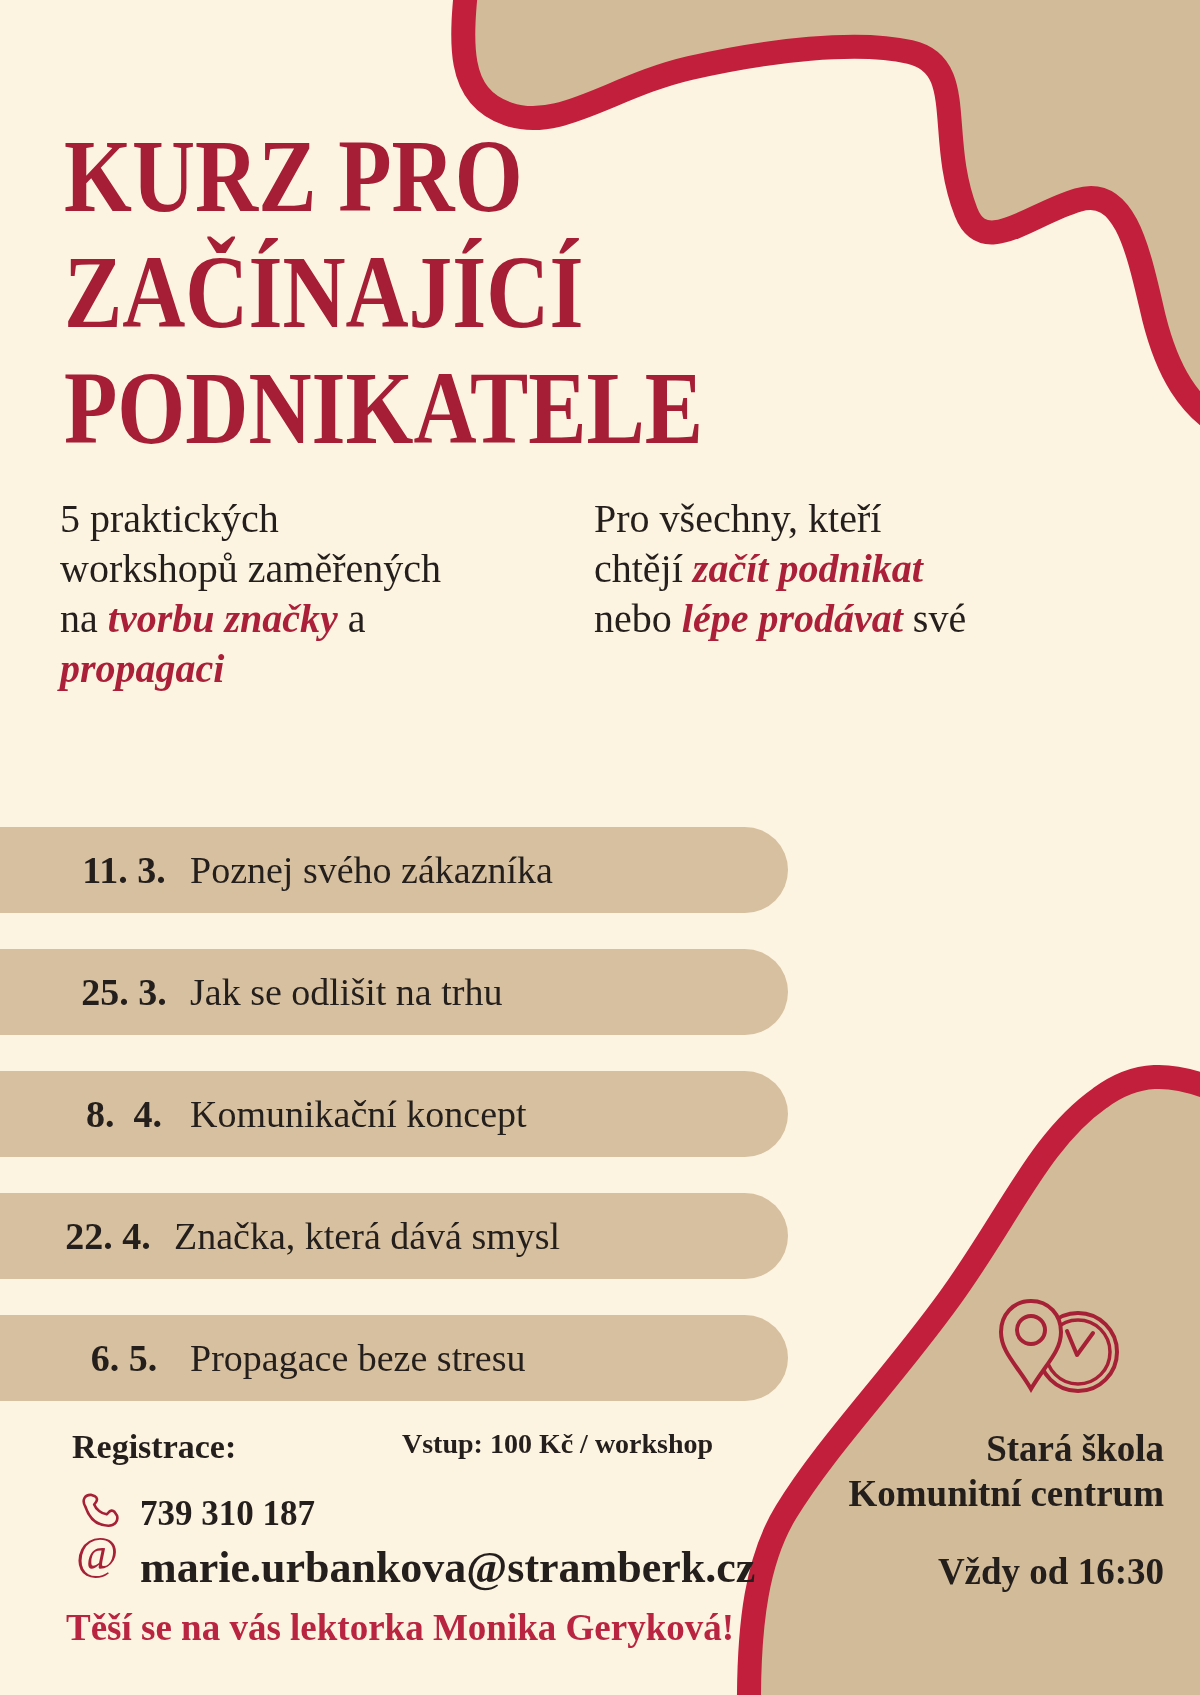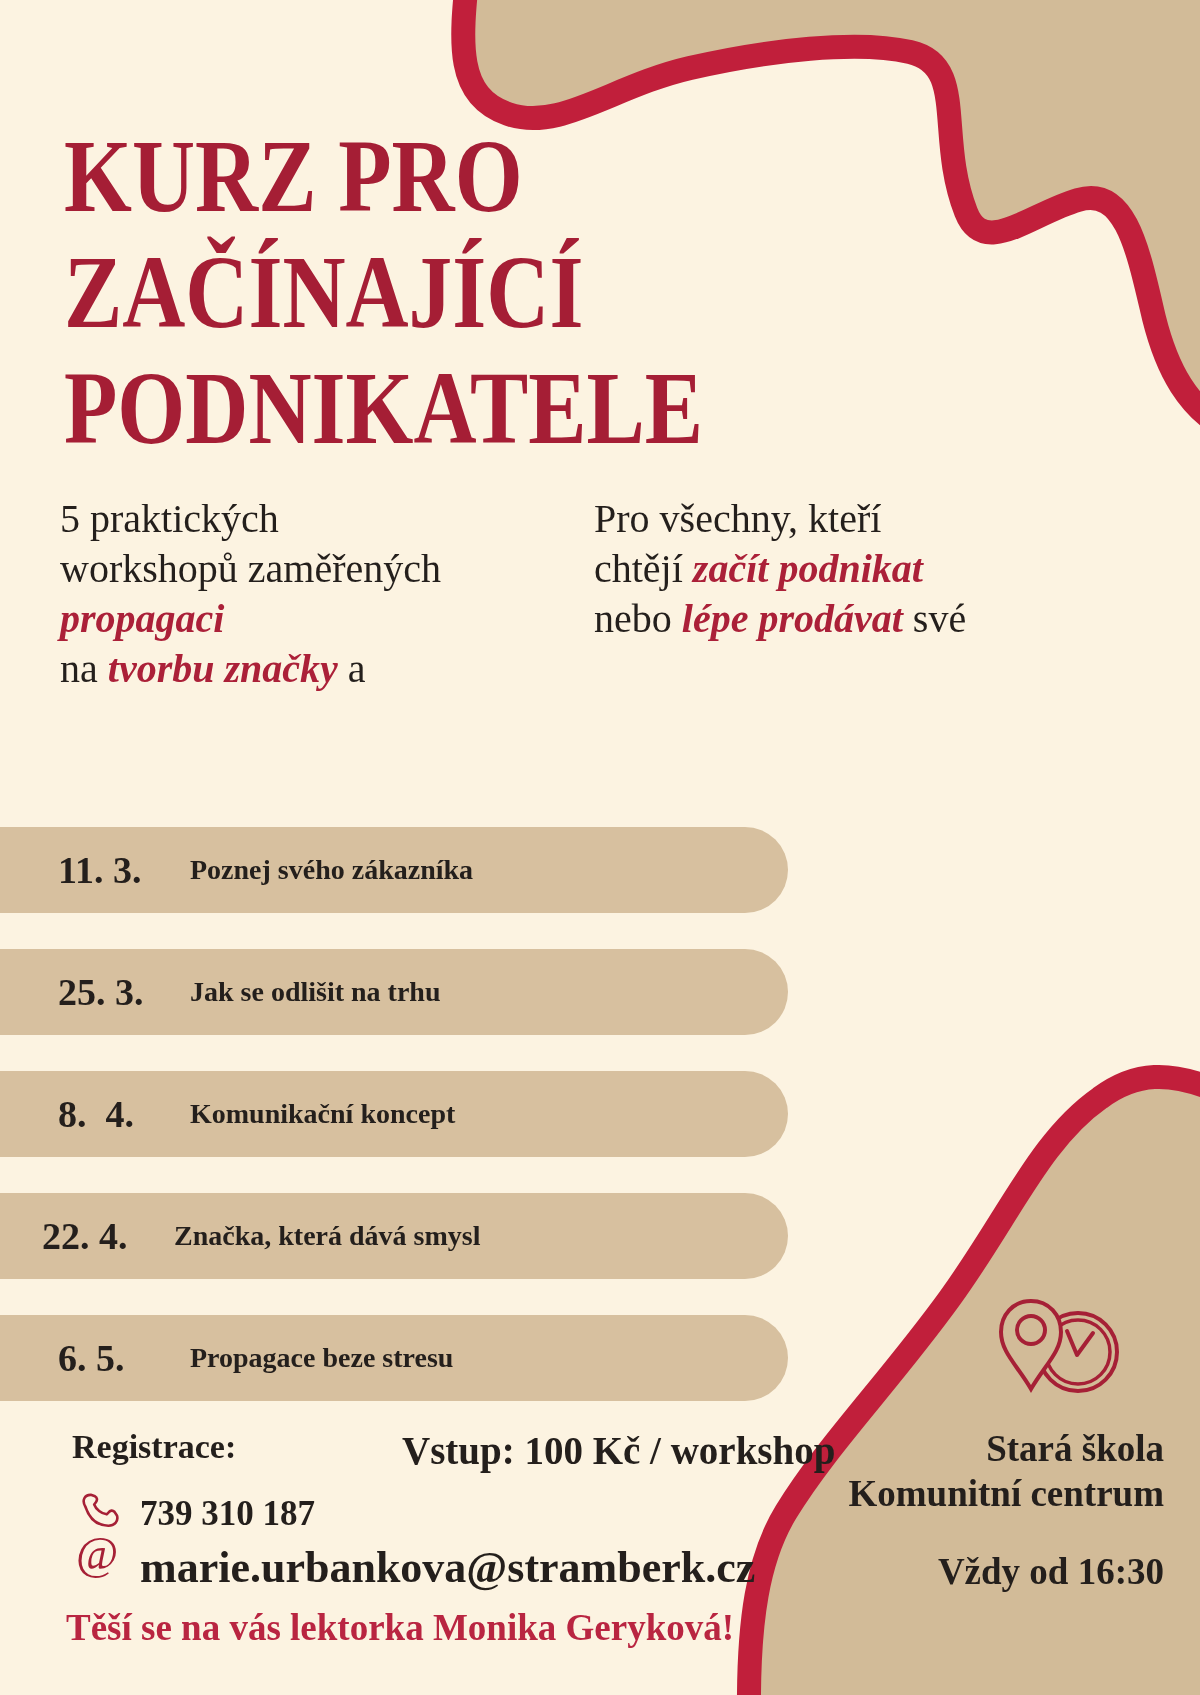--- a/index.html
+++ b/index.html
@@ -24,28 +24,29 @@
   .intro-left{left:60px;}
   .intro-right{left:594px;}
   .accent{font-weight:bold;font-style:italic;color:#ab2038;}
 
   
   .bar{
     position:absolute;left:0;width:788px;height:86px;
     background:#d7c09f;border-radius:0 43px 43px 0;
     display:flex;align-items:center;padding-left:58px;box-sizing:border-box;
     z-index:1;
+    text-align:center;
   }
   .bar-date{width:132px;font-size:38px;font-weight:bold;white-space:pre;}
-  .bar-title{font-size:28px;font-weight:bold;white-space:nowrap;}
+  .bar-title{font-size:38px;font-weight:normal;white-space:nowrap;}
   .bar1{top:827px;} .bar2{top:949px;} .bar3{top:1071px;} .bar4{top:1193px;padding-left:42px;} .bar5{top:1315px;}
 
   
   .reg-label{left:72px;top:1428px;font-size:34px;font-weight:bold;}
-  .price{left:402px;top:1428px;font-size:39px;font-weight:bold;}
+  .price{left:402px;top:1428px;font-size:28px;font-weight:bold;}
   .phone-text{left:140px;top:1494px;font-size:35px;font-weight:bold;}
   .email-text{left:140px;top:1542px;font-size:44px;font-weight:bold;}
   .at-glyph{left:76px;top:1528px;font-size:46px;line-height:52px;color:#a62036;}
   .closing{left:66px;top:1606px;font-size:37px;font-weight:bold;color:#b92541;white-space:nowrap;}
 
   
   .venue{right:36px;top:1426px;text-align:right;font-size:37px;font-weight:bold;line-height:45px;}
   .venue-time{right:36px;top:1550px;text-align:center;font-size:37px;font-weight:bold;}
 </style>
 </head>
@@ -63,22 +64,22 @@
 
 <div class="layer title">
   <div class="title-line">KURZ PRO</div>
   <div class="title-line">ZAČÍNAJÍCÍ</div>
   <div class="title-line">PODNIKATELE</div>
 </div>
 
 <div class="layer intro intro-left">
   <div>5 praktických</div>
   <div>workshopů zaměřených</div>
+  <div><span>na </span><span class="accent">tvorbu značky</span><span> a</span></div>
   <div><span class="accent">propagaci</span></div>
-  <div><span>na </span><span class="accent">tvorbu značky</span><span> a</span></div>
 </div>
 
 <div class="layer intro intro-right">
   <div>Pro všechny, kteří</div>
   <div><span>chtějí </span><span class="accent">začít podnikat</span></div>
   <div><span>nebo </span><span class="accent">lépe prodávat</span><span> své</span></div>
 </div>
 
 <div class="bar bar1">
   <span class="bar-date">11. 3.</span>

